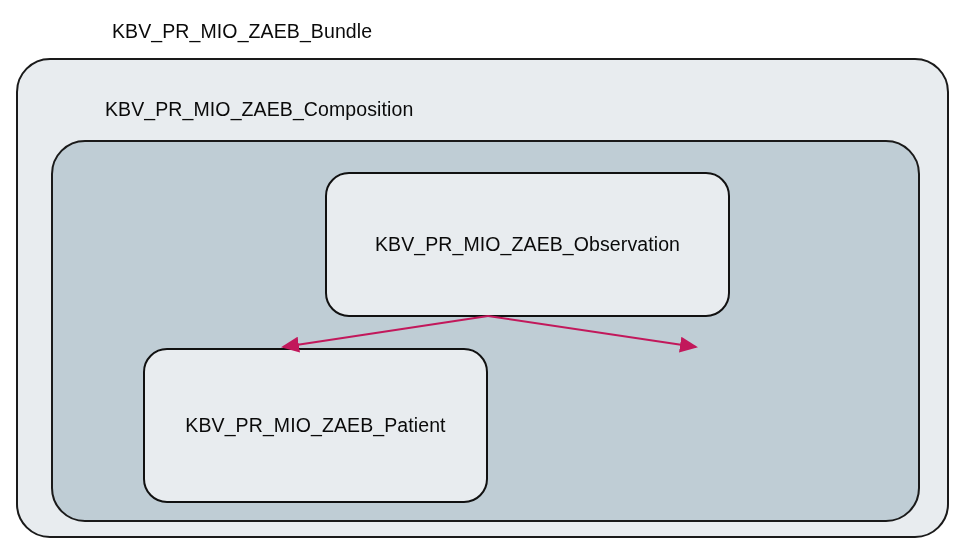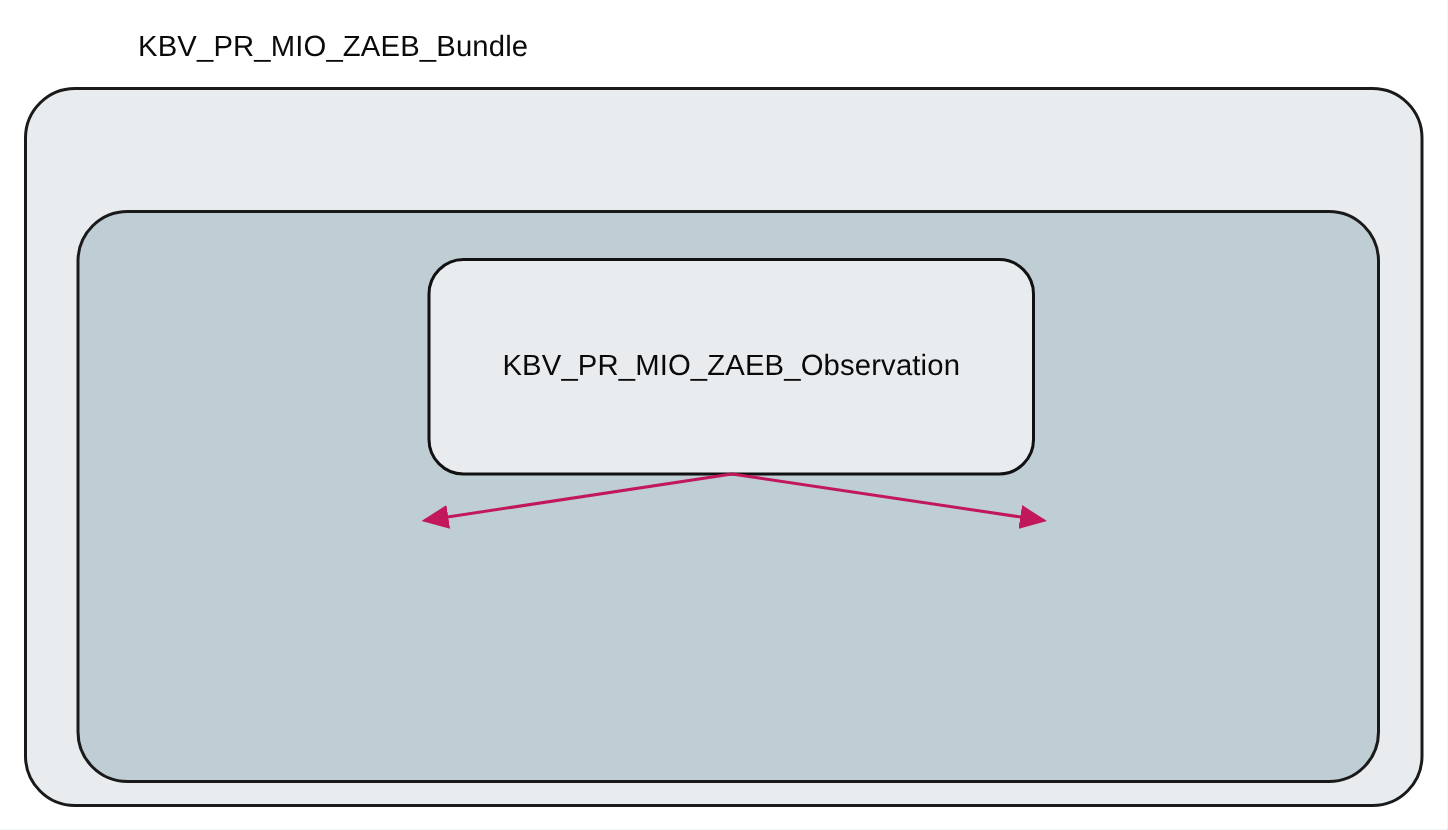--- a/index.html
+++ b/index.html
@@ -43,20 +43,21 @@
   }
   .leaf-box {
     position: absolute;
     box-sizing: border-box;
     border: 2.5px solid #111111;
     border-radius: 24px;
     background: #e8ecef;
     display: flex;
     align-items: center;
     justify-content: center;
+    margin-left: 40px;
   }
   .box-observation {
     left: 285px;
     top: 172px;
     width: 405px;
     height: 145px;
   }
   .box-patient {
     left: 103px;
     top: 348px;
@@ -71,20 +72,21 @@
   }
 
   
   .label {
     position: absolute;
     color: #0a0a0a;
     font-size: 19.5px;
     line-height: 1.2;
     white-space: nowrap;
     letter-spacing: 0.1px;
+    margin-left: 20px;
   }
   .label-bundle {
     left: 92px;
     top: 20px;
   }
   .label-composition {
     left: 85px;
     top: 98px;
   }
   .leaf-label {
@@ -109,25 +111,29 @@
 <body>
 
 <div id="canvas">
 
   <div class="box box-bundle"></div>
 
   <div class="box box-composition"></div>
 
   <div class="label label-bundle">KBV_PR_MIO_ZAEB_Bundle</div>
 
+  <div class="label label-composition">KBV_PR_MIO_ZAEB_Composition</div>
 
   <div class="leaf-box box-observation">
     <span class="leaf-label">KBV_PR_MIO_ZAEB_Observation</span>
   </div>
 
+  <div class="leaf-box box-patient">
+    <span class="leaf-label">KBV_PR_MIO_ZAEB_Patient</span>
+  </div>
 
 
   <svg id="arrows" viewBox="0 0 965 553">
     <defs>
       <marker id="arrowhead-left" markerWidth="9" markerHeight="8" refX="8" refY="4" orient="auto" markerUnits="strokeWidth">
         <path d="M 8,0 L 8,8 L 0,4 z" fill="#c2185b"></path>
       </marker>
       <marker id="arrowhead-right" markerWidth="9" markerHeight="8" refX="8" refY="4" orient="auto" markerUnits="strokeWidth">
         <path d="M 0,0 L 9,4 L 0,8 z" fill="#c2185b"></path>
       </marker>

